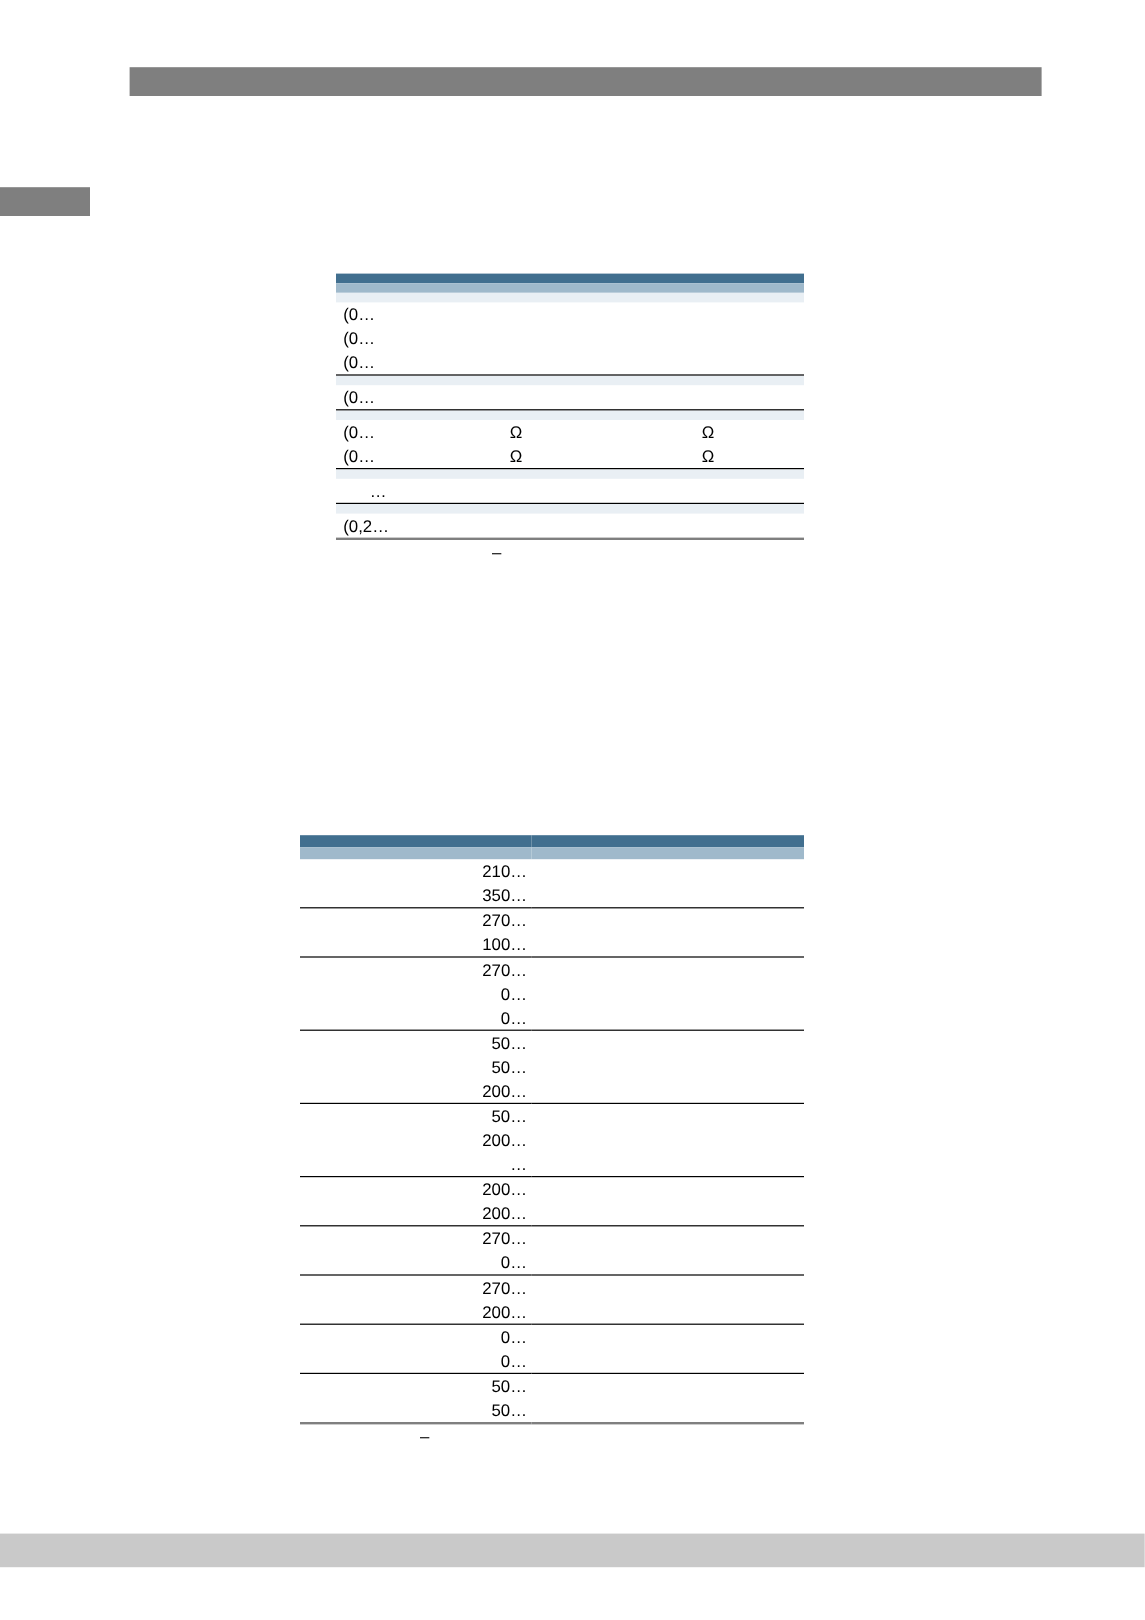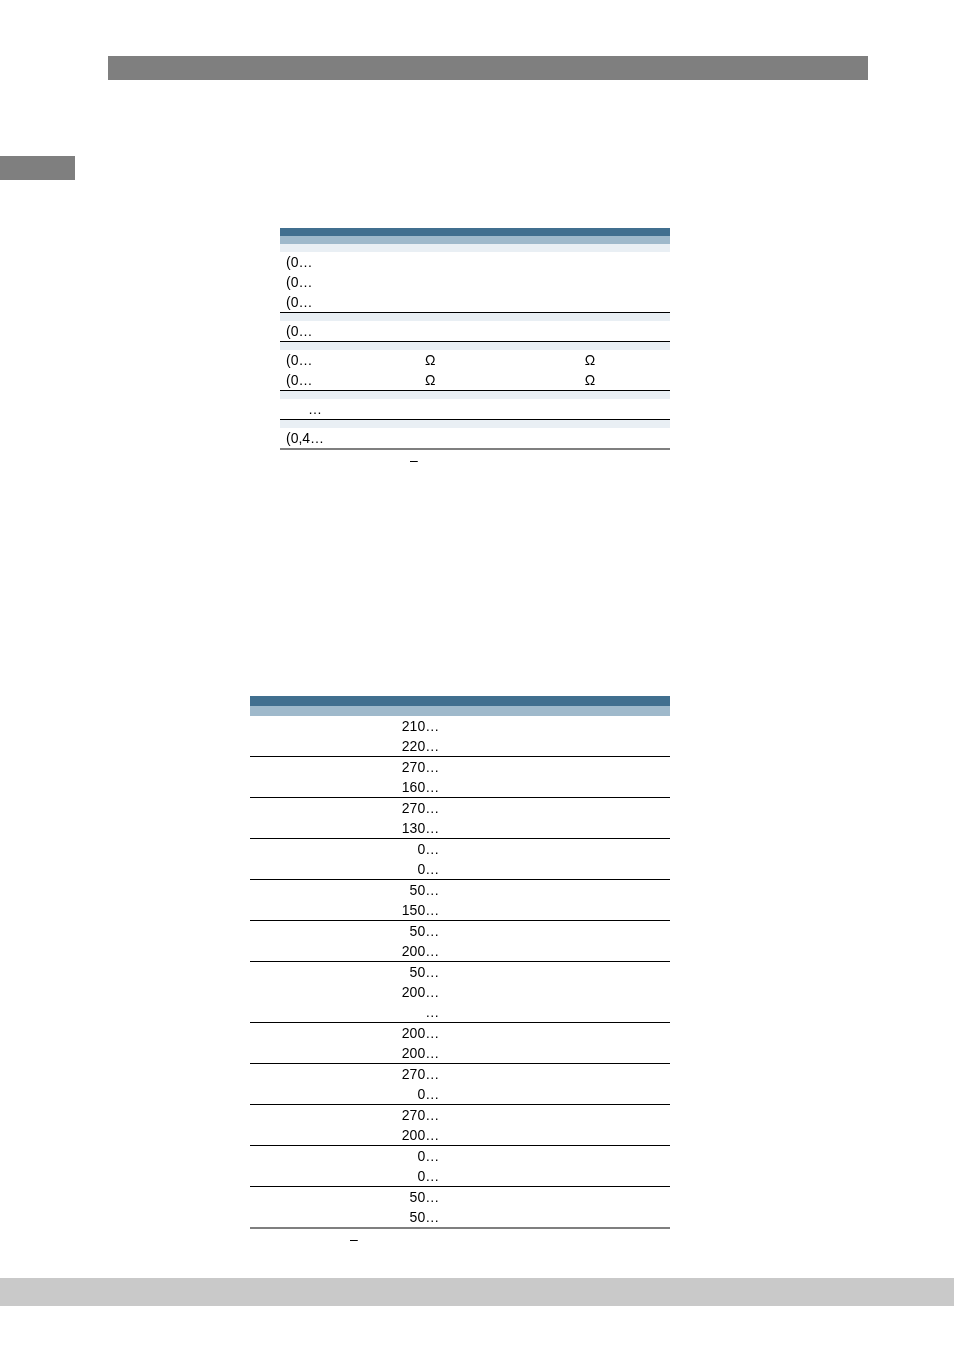--- a/index.html
+++ b/index.html
@@ -153,21 +153,21 @@
         <td></td>
         <td></td>
       </tr>
 
       <tr class="sect">
             <td></td>
             <td></td>
             <td></td>
           </tr>
       <tr class="endrule">
-        <td>(0,4…</td>
+        <td>(0,2…</td>
         <td></td>
         <td></td>
       </tr>
     </tbody>
       </table>
     <div class="dash-note">–</div>
   </div>
 
   <div class="content2">
     <table class="tbl2">
@@ -179,53 +179,45 @@
       <tr class="sub">
             <th></th>
             <th></th>
           </tr>
 
       <tr>
             <td class="val">210…</td>
             <td class="rest"></td>
           </tr>
       <tr class="rule">
-            <td class="val">220…</td>
-            <td class="rest"></td>
-          </tr>
-      <tr>
-            <td class="val">270…</td>
-            <td class="rest"></td>
-          </tr>
-      <tr class="rule">
-            <td class="val">160…</td>
-            <td class="rest"></td>
-          </tr>
-      <tr>
-            <td class="val">270…</td>
-            <td class="rest"></td>
-          </tr>
-      <tr class="rule">
-            <td class="val">130…</td>
-            <td class="rest"></td>
-          </tr>
-      <tr>
-            <td class="val">0…</td>
-            <td class="rest"></td>
-          </tr>
-      <tr class="rule">
-            <td class="val">0…</td>
-            <td class="rest"></td>
-          </tr>
-      <tr>
-            <td class="val">50…</td>
-            <td class="rest"></td>
-          </tr>
-      <tr class="rule">
-            <td class="val">150…</td>
+            <td class="val">350…</td>
+            <td class="rest"></td>
+          </tr>
+      <tr>
+            <td class="val">270…</td>
+            <td class="rest"></td>
+          </tr>
+      <tr class="rule">
+            <td class="val">100…</td>
+            <td class="rest"></td>
+          </tr>
+      <tr>
+            <td class="val">270…</td>
+            <td class="rest"></td>
+          </tr>
+      <tr>
+            <td class="val">0…</td>
+            <td class="rest"></td>
+          </tr>
+      <tr class="rule">
+            <td class="val">0…</td>
+            <td class="rest"></td>
+          </tr>
+      <tr>
+            <td class="val">50…</td>
             <td class="rest"></td>
           </tr>
       <tr>
             <td class="val">50…</td>
             <td class="rest"></td>
           </tr>
       <tr class="rule">
             <td class="val">200…</td>
             <td class="rest"></td>
           </tr>

